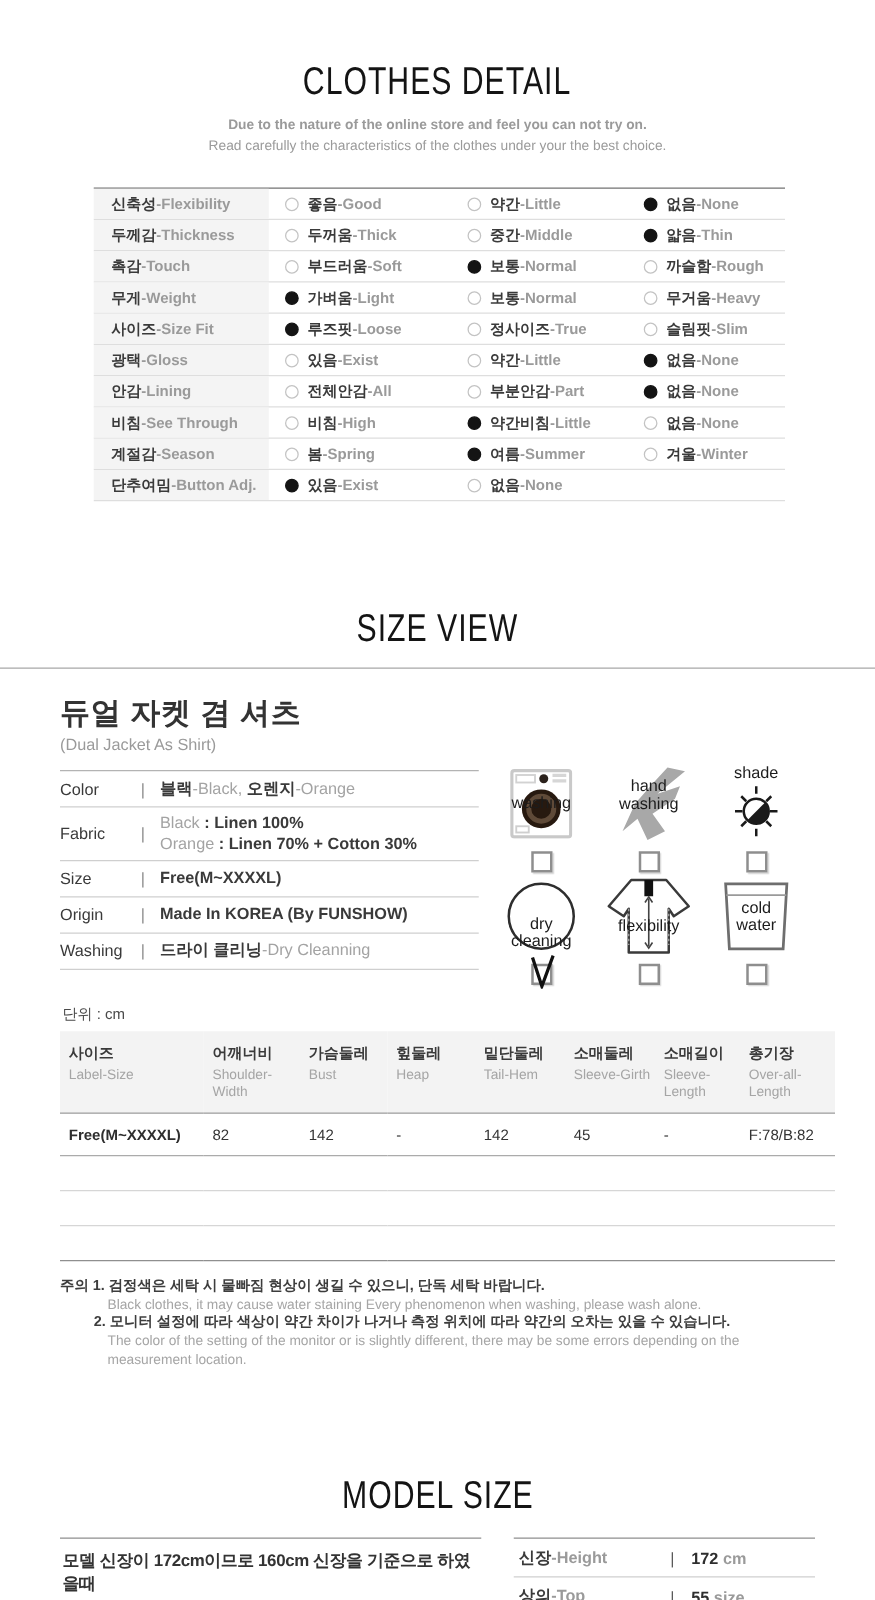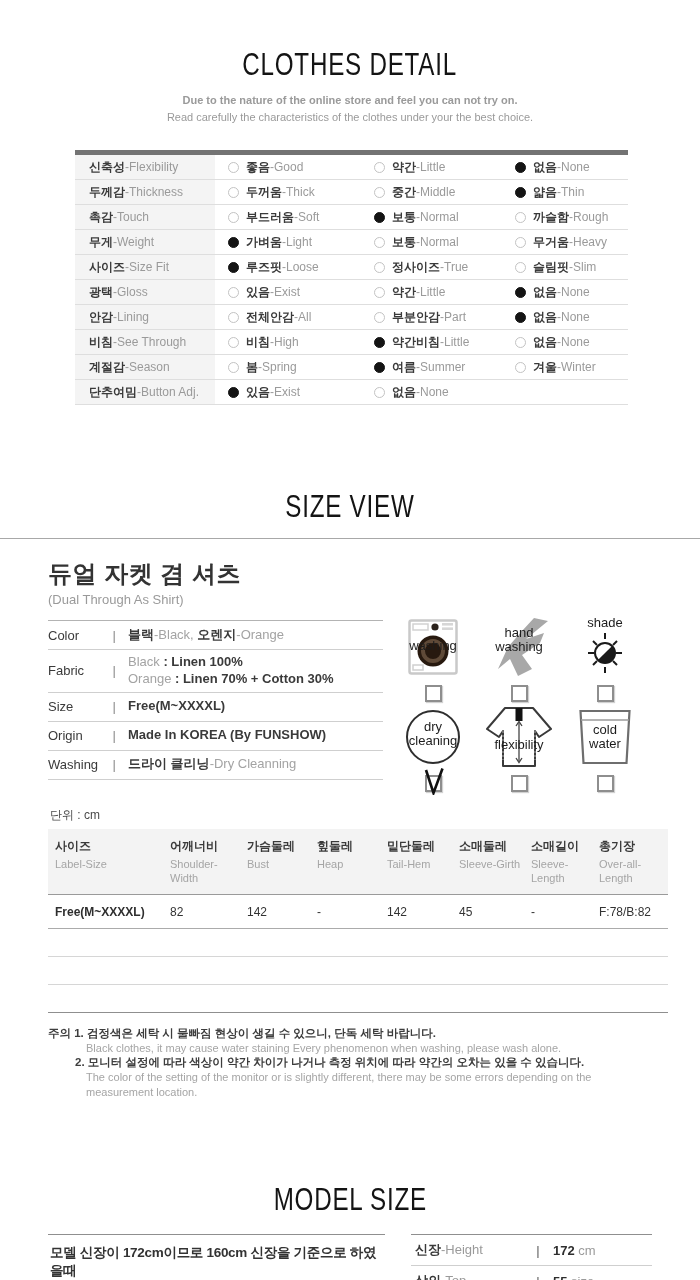--- a/index.html
+++ b/index.html
@@ -8,32 +8,32 @@
 
   
   h1.big, h2.big { text-align:center; font-weight:400; color:#141414; }
   .squish { display:inline-block; transform:scaleX(0.78); transform-origin:center; font-size:31px; letter-spacing:1px; white-space:nowrap; }
 
   
   .sec-detail { padding-top:46px;border-radius:14px; }
   .sub { text-align:center; font-size:11px; color:#9a9a9a; line-height:1.55; }
   .sub.first { margin-top:9px;font-weight:bold; }
 
-  #detail-table { width:553px; margin:24px 0 0 75px; border-top:5px solid #737373; }
+  #detail-table { width:553px; margin:24px 0 0 75px; border-top:1px solid #737373; }
   .drow { display:flex; align-items:stretch; height:25px; border-bottom:1px solid #dedede; font-size:12px; }
   .dlabel { width:140px; background:#f4f4f4; display:flex; align-items:center; padding-left:14px; }
   .dopts { flex:1; display:flex; align-items:center; padding-left:13px; }
   .opt { display:flex; align-items:center; }
   .opt:nth-child(1) { width:146px; }
   .opt:nth-child(2) { width:141px; }
   .opt:nth-child(3) { flex:1; }
   .radio { width:11px; height:11px; border-radius:50%; border:1px solid #c3c3c3; margin-right:7px; background:#fff; flex:0 0 auto; }
   .radio.sel { background:#141414; border-color:#141414; }
   b.ko { font-weight:700; color:#3a3a3a; }
-  span.g { color:#9a9a9a; font-weight:400; }
+  span.g { color:#9a9a9a; font-weight:700; }
 
   
   .sec-sizeview h2 { margin-top:84px; }
   .divider { width:100%; border-bottom:1px solid #a8a8a8; margin-top:13px; }
   .product-head { margin:19px 16px 0 48px; }
   .p-ko { font-size:24px; font-weight:700; color:#333; letter-spacing:0.5px; }
   .p-en { font-size:13px; color:#9a9a9a; margin-top:2px; }
 
   .two-col { display:flex; margin:13px 48px 0 48px; }
   #product-details { width:335px; border-top:1px solid #b3b3b3; }
@@ -321,21 +321,21 @@
         </div>
       </div>
   </section>
 
   <section class="sec-sizeview">
     <h2 class="big"><span class="squish">SIZE VIEW</span></h2>
     <div class="divider"></div>
 
     <div class="product-head">
       <div class="p-ko">듀얼 자켓 겸 셔츠</div>
-      <div class="p-en">(Dual Through As Shirt)</div>
+      <div class="p-en">(Dual Jacket As Shirt)</div>
     </div>
 
     <div class="two-col">
       <div id="product-details">
           <div class="pdrow">
             <div class="pdlabel">
               <span>Color</span>
               <span class="bar">|</span>
             </div>
             <div class="pdval">
@@ -432,21 +432,21 @@
             </div>
             <div class="care-checkwrap">
               <div class="care-check"></div>
             </div>
           </div>
           <div class="care-cell">
             <div class="care-icon">
               <svg width="56" height="56" viewBox="0 0 56 56">
                 <circle cx="28" cy="28" r="26" fill="#fff" stroke="#2e2e2e" stroke-width="2"></circle>
               </svg>
-              <div class="care-label" style="top: 16px;">dry<br>cleaning</div>
+              <div class="care-label" style="top: 32px;">dry<br>cleaning</div>
             </div>
             <div class="care-checkwrap">
               <div class="care-check"></div>
               <div class="vmark"><svg width="24" height="27" viewBox="0 0 24 27">
                   <path d="M4 2 L11.5 25 L20.5 0.5" fill="none" stroke="#111" stroke-width="2.6"></path>
                 </svg></div>
             </div>
           </div>
           <div class="care-cell">
             <div class="care-icon">

